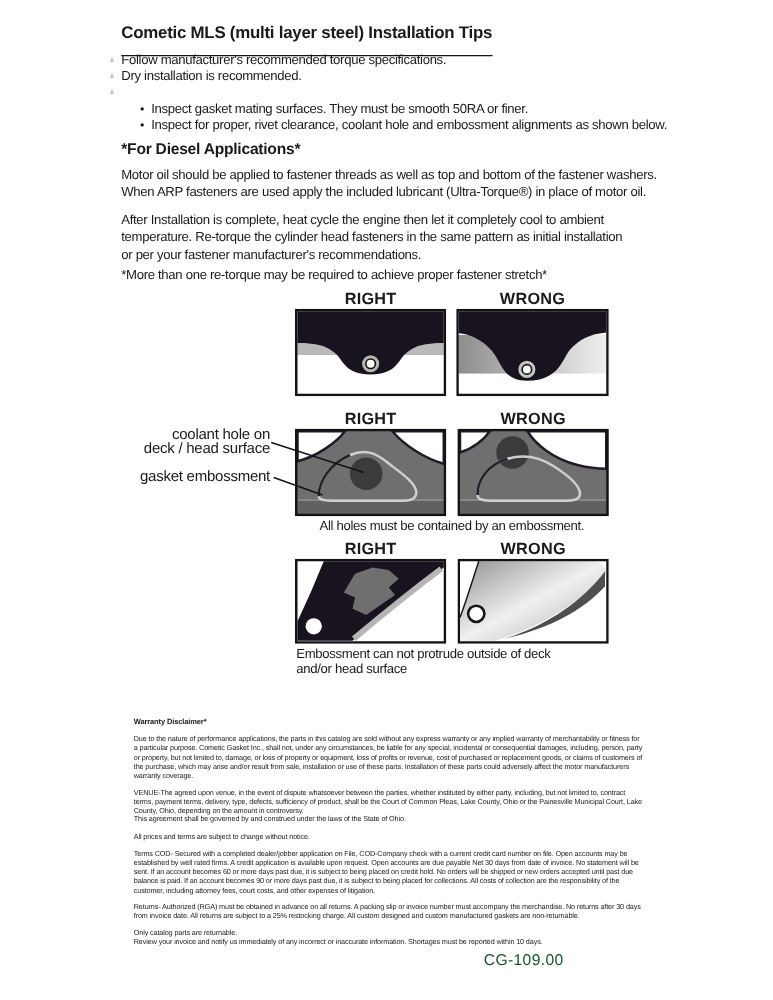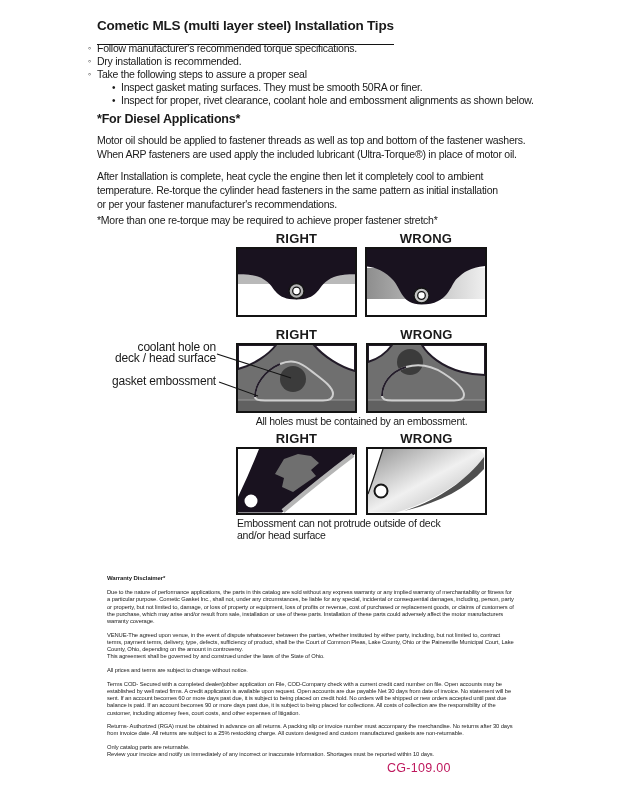--- a/index.html
+++ b/index.html
@@ -31,21 +31,21 @@
   .figbox{display:block;}
   #fig2-caption{text-align:center;}
   .side-label{font-size:12px;line-height:11px;letter-spacing:-0.2px;text-align:right;white-space:pre-line;}
   #leader-overlay{left:0;top:0;pointer-events:none;}
   
   #legal{left:107px;top:575px;width:408px;font-size:5.8px;line-height:7.2px;letter-spacing:-0.1px;color:#1c1c1c;}
   #legal h4{margin:0 0 7px 0;font-size:6px;font-weight:700;}
   #legal p{margin:0 0 6.5px 0;}
   #legal p.mb0{margin-bottom:0;}
   
-  #footer-code{left:387px;top:761px;font-size:12.5px;letter-spacing:0.3px;color:#be185d;}
+  #footer-code{left:387px;top:761px;font-size:12.5px;letter-spacing:0.3px;color:#14532d;}
 </style>
 </head>
 <body>
 
 <div id="page">
 
   <div class="abs" id="title">
     <span class="u">Cometic MLS (multi layer steel) Installation Tips</span>
   </div>
 
@@ -53,21 +53,20 @@
     <div class="row l1">
       <span class="marker">◦</span>
       <span>Follow manufacturer's recommended torque specifications.</span>
     </div>
     <div class="row l1">
       <span class="marker">◦</span>
       <span>Dry installation is recommended.</span>
     </div>
     <div class="row l1">
       <span class="marker">◦</span>
-      <span>Take the following steps to assure a proper seal</span>
     </div>
     <div class="row l2">
       <span class="marker">•</span>
       <span>Inspect gasket mating surfaces.  They must be smooth 50RA or finer.</span>
     </div>
     <div class="row l2">
       <span class="marker">•</span>
       <span>Inspect for proper, rivet clearance, coolant hole and embossment alignments as shown below.</span>
     </div>
   </div>

